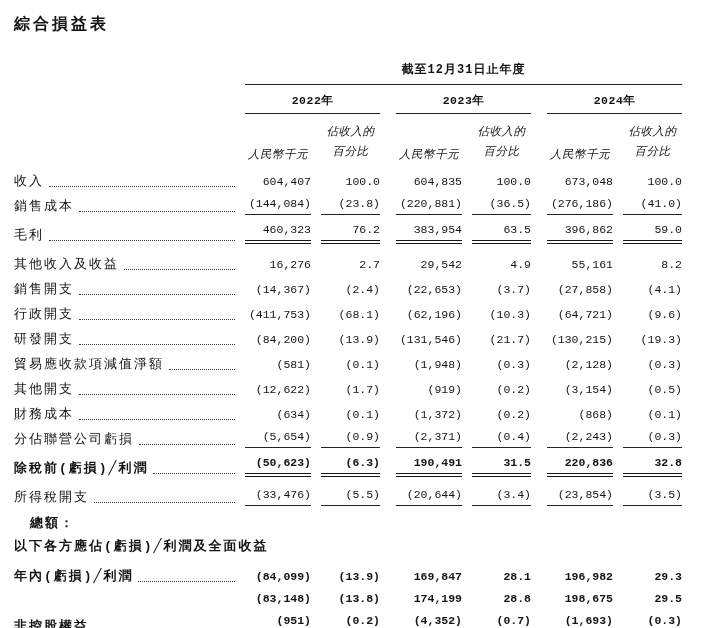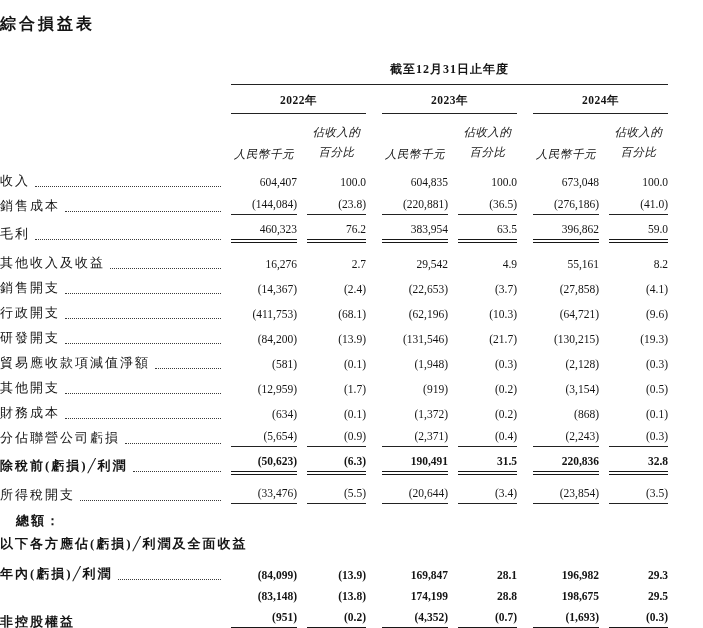--- a/index.html
+++ b/index.html
@@ -2,21 +2,21 @@
 <html><head>
 <meta charset="utf-8">
 <style>
   html,body{margin:0;padding:0;background:#ffffff;}
   body{
     width:703px;height:628px;overflow:hidden;
     font-family:"Liberation Serif","DejaVu Serif",serif;
     color:#141414;
     -webkit-font-smoothing:antialiased;
   }
-  .page{position:relative;width:703px;height:467px;padding:12px 0 0 0;box-sizing:border-box;}
+  .page{position:relative;width:703px;height:467px;padding:12px 0 0 14px;box-sizing:border-box;font-family:Liberation Mono, monospace;}
   .doc-title{
     font-size:16px;font-weight:bold;letter-spacing:3px;margin:2px 0 0 0;
   }
   .fin-table{margin-top:26px;
     --cols:223px 8px 66px 10px 59px 16px 66px 10px 59px 16px 66px 10px 59px;
   }
   .row{display:grid;grid-template-columns:var(--cols);align-items:end;}
   
   .c-l{grid-column:1;}
   .c-v1{grid-column:3;} .c-p1{grid-column:5;}
@@ -186,21 +186,21 @@
           <div class="c-v2 num">(1,948)</div>
           <div class="c-p2 num">(0.3)</div>
           <div class="c-v3 num">(2,128)</div>
           <div class="c-p3 num">(0.3)</div>
         </div>
         <div class="row data-row">
           <div class="c-l lblcell">
             <div class="lbl-text">其他開支</div>
             <div class="leader"></div>
           </div>
-          <div class="c-v1 num">(12,959)</div>
+          <div class="c-v1 num">(12,622)</div>
           <div class="c-p1 num">(1.7)</div>
           <div class="c-v2 num">(919)</div>
           <div class="c-p2 num">(0.2)</div>
           <div class="c-v3 num">(3,154)</div>
           <div class="c-p3 num">(0.5)</div>
         </div>
         <div class="row data-row">
           <div class="c-l lblcell">
             <div class="lbl-text">財務成本</div>
             <div class="leader"></div>

